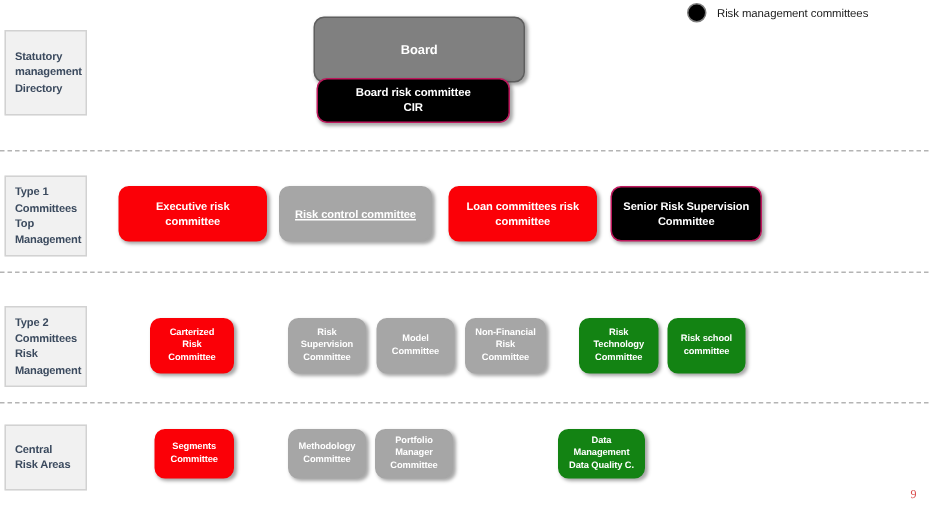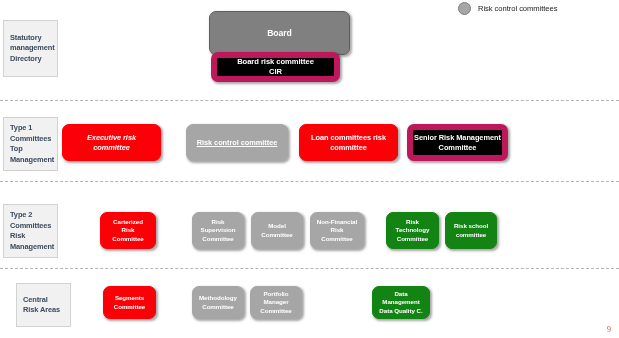--- a/index.html
+++ b/index.html
@@ -91,21 +91,21 @@
     font-weight: bold;
     letter-spacing: -0.05px;
   }
 
   .n-board {
     background: #808080;
     border: 1.6px solid #5e5e5e;
   }
   .n-black {
     background: #000000;
-    border: 6px solid #be185d;
+    border: 1px solid #be185d;
   }
   .n-red {
     background: #fb0007;
     border: 1px solid #fb0007;
   }
   .n-gray {
     background: #a6a6a6;
     border: 1px solid #a6a6a6;
   }
   .n-green {
@@ -121,22 +121,22 @@
     font-size: 8px;
     color: #d94a4a;
     font-family: "Liberation Serif", serif;
   }
 </style>
 </head>
 <body>
 
 <div id="legend">
   <div class="legend-row">
-    <span class="legend-dot" style="background:#a6a6a6;"></span>
-    <span class="legend-text">Risk control committees</span>
+    <span class="legend-dot" style="background:#000000;"></span>
+    <span class="legend-text">Risk management committees</span>
   </div>
 </div>
 
 <div class="divider" style="top:100px;"></div>
 <div class="divider" style="top:181px;"></div>
 <div class="divider" style="top:268px;"></div>
 
 <div class="cat-box" style="top:20px; height:57px;">
   <span class="cat-label">Statutory
 management
@@ -147,50 +147,50 @@
 Committees
 Top
 Management</span>
 </div>
 <div class="cat-box" style="top:204px; height:54px;">
   <span class="cat-label">Type 2
 Committees
 Risk
 Management</span>
 </div>
-<div class="cat-box" style="top:283px; height:44px;margin-left:13px;">
+<div class="cat-box" style="top:283px; height:44px;">
   <span class="cat-label">Central
 Risk Areas</span>
 </div>
 
 <div class="node n-board" style="left:209px; top:11px; width:141px; height:44px;">
   <span class="node-label" style="font-size:8.6px; line-height:11px;">Board</span>
 </div>
 
 <div class="node n-black" style="left:211px; top:52px; width:129px; height:30px;">
   <span class="node-label" style="font-size:7.6px; line-height:10px;">Board risk committee
 CIR</span>
 </div>
 
-<div class="node n-red" style="left:62px; top:124px; width:99px; height:37px;font-style:italic;">
+<div class="node n-red" style="left:79px; top:124px; width:99px; height:37px;">
   <span class="node-label" style="font-size:7.4px; line-height:10px;">Executive risk
 committee</span>
 </div>
 
 <div class="node n-gray" style="left:186px; top:124px; width:102px; height:37px;text-decoration:underline;">
   <span class="node-label" style="font-size:7.4px; line-height:10px;">Risk control committee</span>
 </div>
 
 <div class="node n-red" style="left:299px; top:124px; width:99px; height:37px;">
   <span class="node-label" style="font-size:7.4px; line-height:10px;">Loan committees risk
 committee</span>
 </div>
 
 <div class="node n-black" style="left:407px; top:124px; width:101px; height:37px;">
-  <span class="node-label" style="font-size:7.4px; line-height:10px;">Senior Risk Management
+  <span class="node-label" style="font-size:7.4px; line-height:10px;">Senior Risk Supervision
 Committee</span>
 </div>
 
 <div class="node n-red" style="left:100px; top:212px; width:56px; height:37px;">
   <span class="node-label" style="font-size:6.2px; line-height:8.4px;">Carterized
 Risk
 Committee</span>
 </div>
 
 <div class="node n-gray" style="left:192px; top:212px; width:52px; height:37px;">

